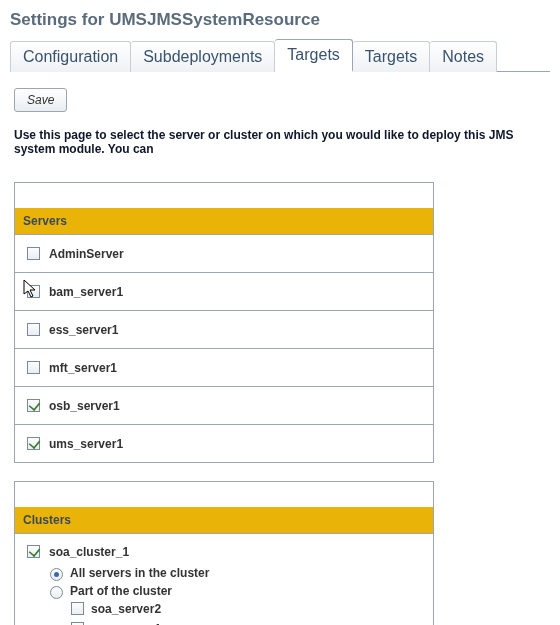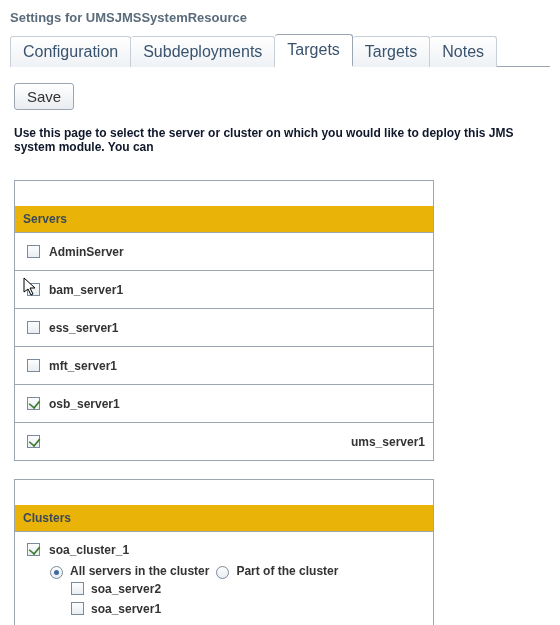--- a/index.html
+++ b/index.html
@@ -8,21 +8,21 @@
     font-family: Arial, Helvetica, sans-serif;
     font-size: 12px;
     color: #333;
     background: #fff;
     width: 560px;
   }
   .page {
     padding: 6px 10px 14px 10px;
   }
   .title {
-    font-size: 13px;
+    font-size: 17px;
     font-weight: bold;
     color: #5a6b7b;
     margin: 4px 0 8px 0;
   }
   
   .tabbar {
     display: flex;
     align-items: flex-end;
     border-bottom: 1px solid #9aa6b2;
     margin-bottom: 10px;
@@ -49,22 +49,23 @@
     top: 1px;
   }
   
   .btn {
     display: inline-block;
     padding: 4px 12px;
     border: 1px solid #9aa6b2;
     border-radius: 3px;
     background: linear-gradient(#ffffff, #e9edf1);
     color: #333;
-    font-size: 15px;
+    font-size: 12px;
     cursor: pointer;
+    font-style: italic;
   }
   .save-top { margin: 6px 0 16px 4px; }
   .save-bottom { margin: 14px 0 0 4px; }
   .intro {
     margin: 0 4px 26px 4px;
     color: #0f172a;
     font-weight: bold;
   }
   
   .section {
@@ -79,35 +80,35 @@
     font-weight: bold;
     color: #3a4a5a;
     margin-top: 25px;
   }
   .row {
     border-bottom: 1px solid #9aa6b2;
     padding: 9px 8px;
     display: flex;
     align-items: center;
   }
-  .row:last-child { border-bottom: none; justify-content: space-between; }
+  .row:last-child { border-bottom: none; }
   .row .label { font-weight: bold; margin-left: 6px; }
   .cluster-body {
     padding: 8px 8px 10px 8px;
   }
   .cluster-name {
     display: flex;
     align-items: center;
     margin-bottom: 4px;
   }
   .cluster-name .label { font-weight: bold; margin-left: 6px; }
   .radio-block {
     margin-left: 22px;
     display: flex;
-    flex-direction: row;
+    flex-direction: column;
     gap: 2px;
   }
   .radio-row {
     display: flex;
     align-items: center;
     gap: 4px;
   }
   .radio-row .label { font-weight: bold; }
   .sub-servers {
     margin-left: 44px;

